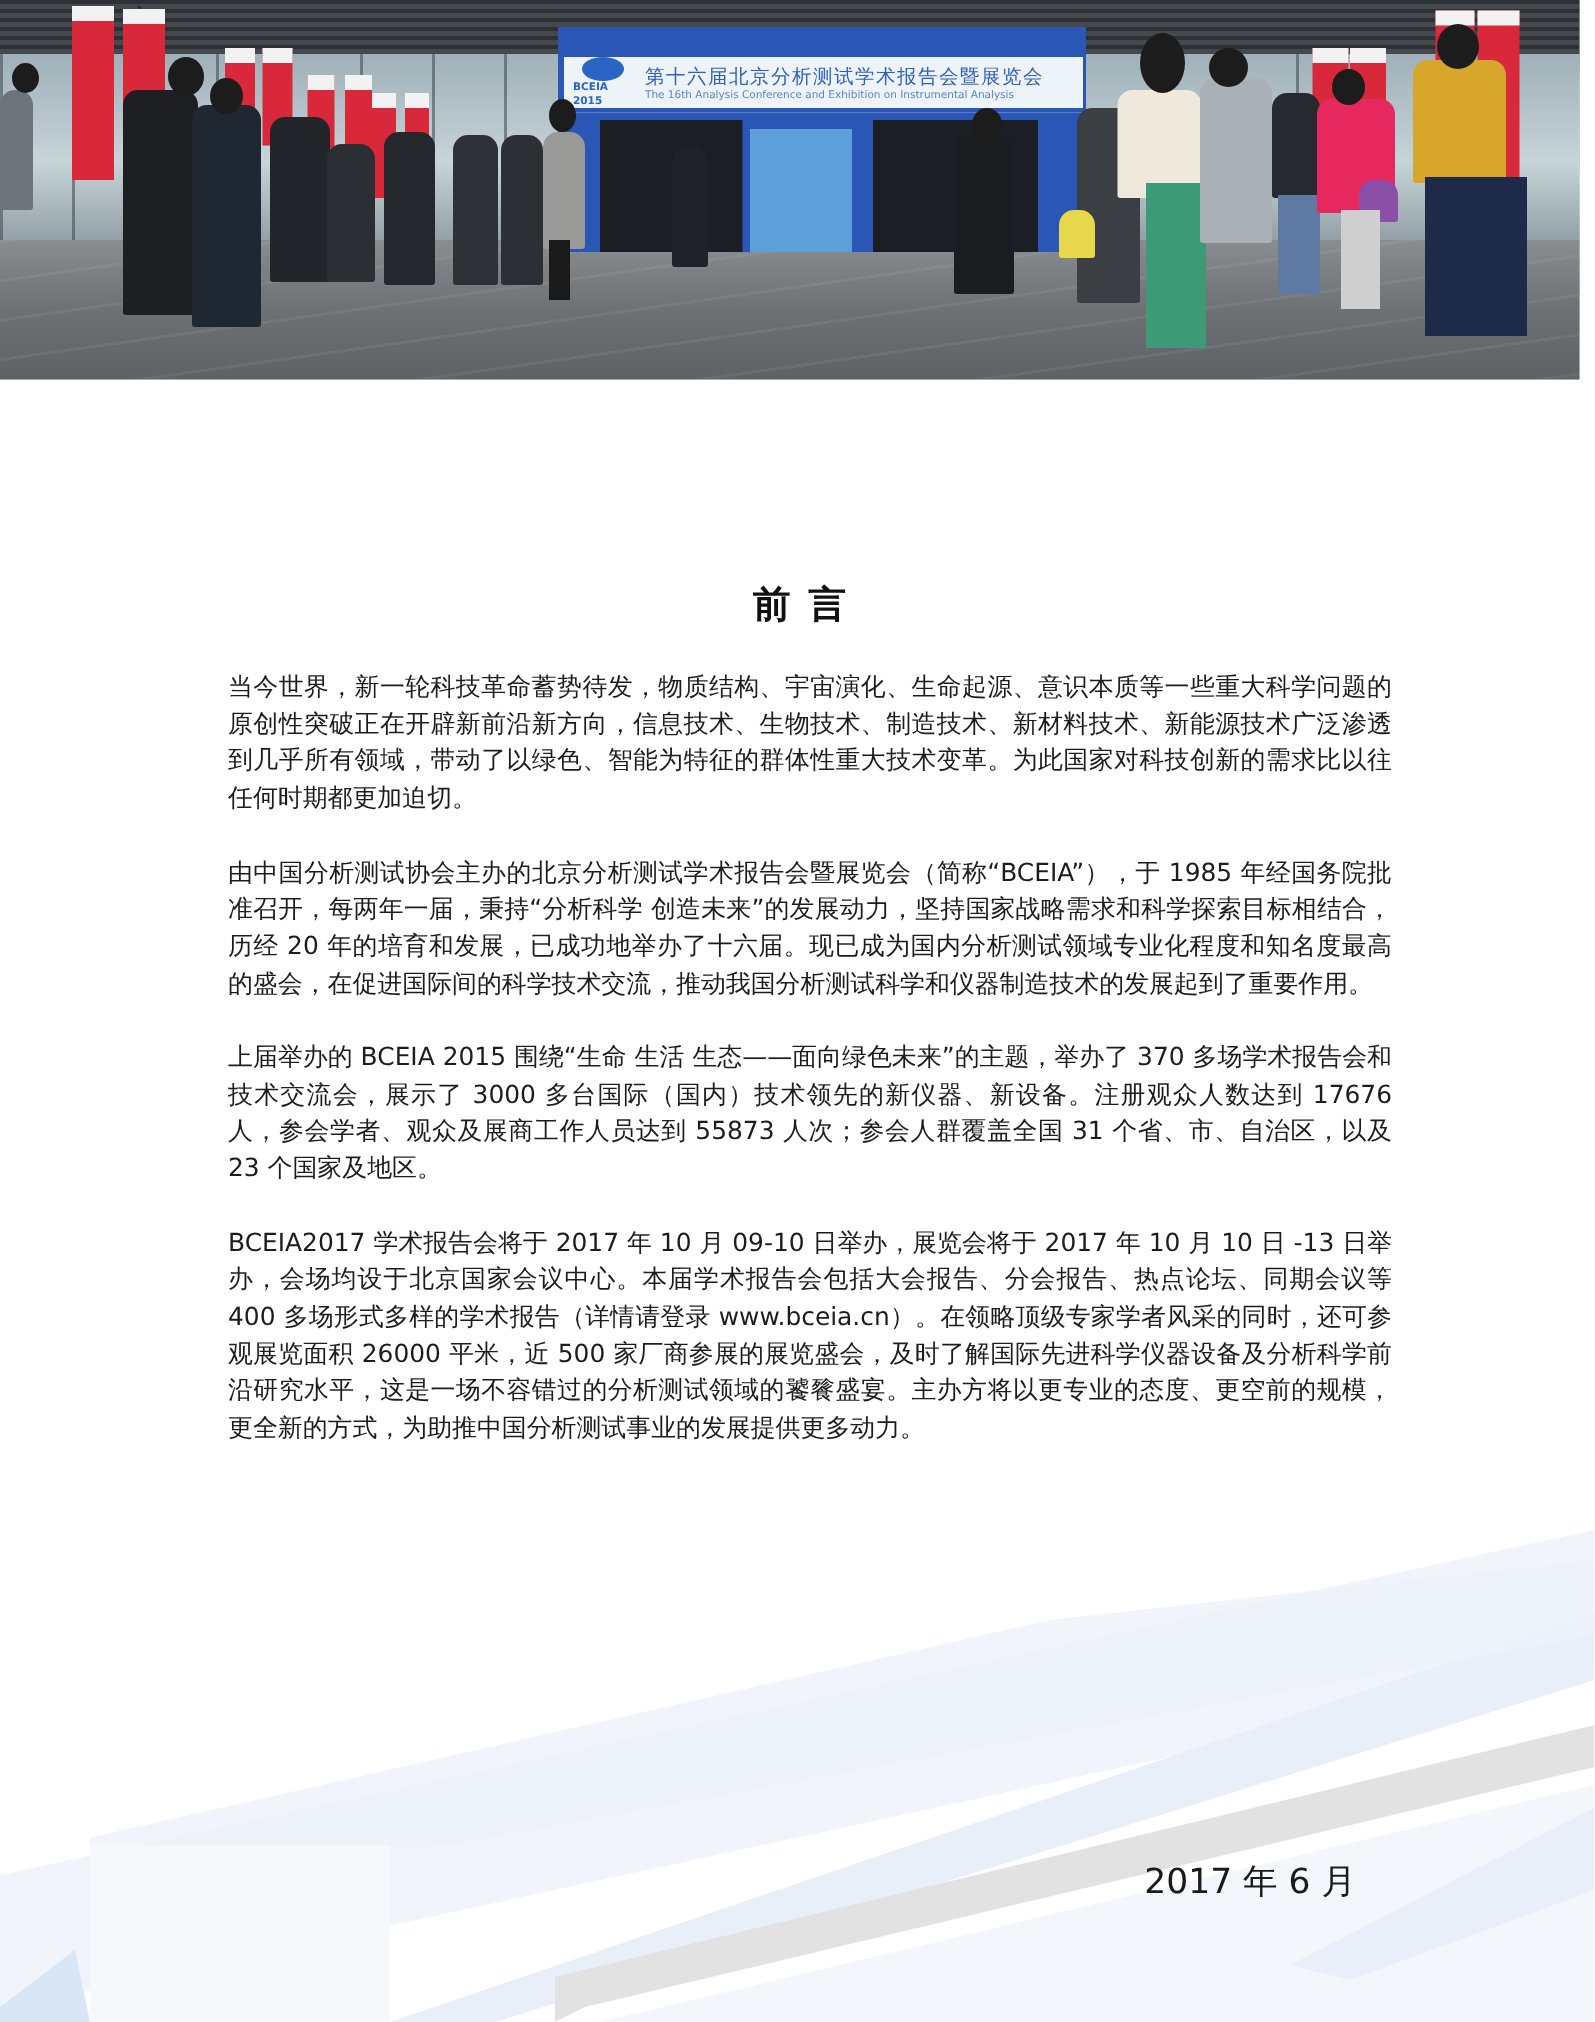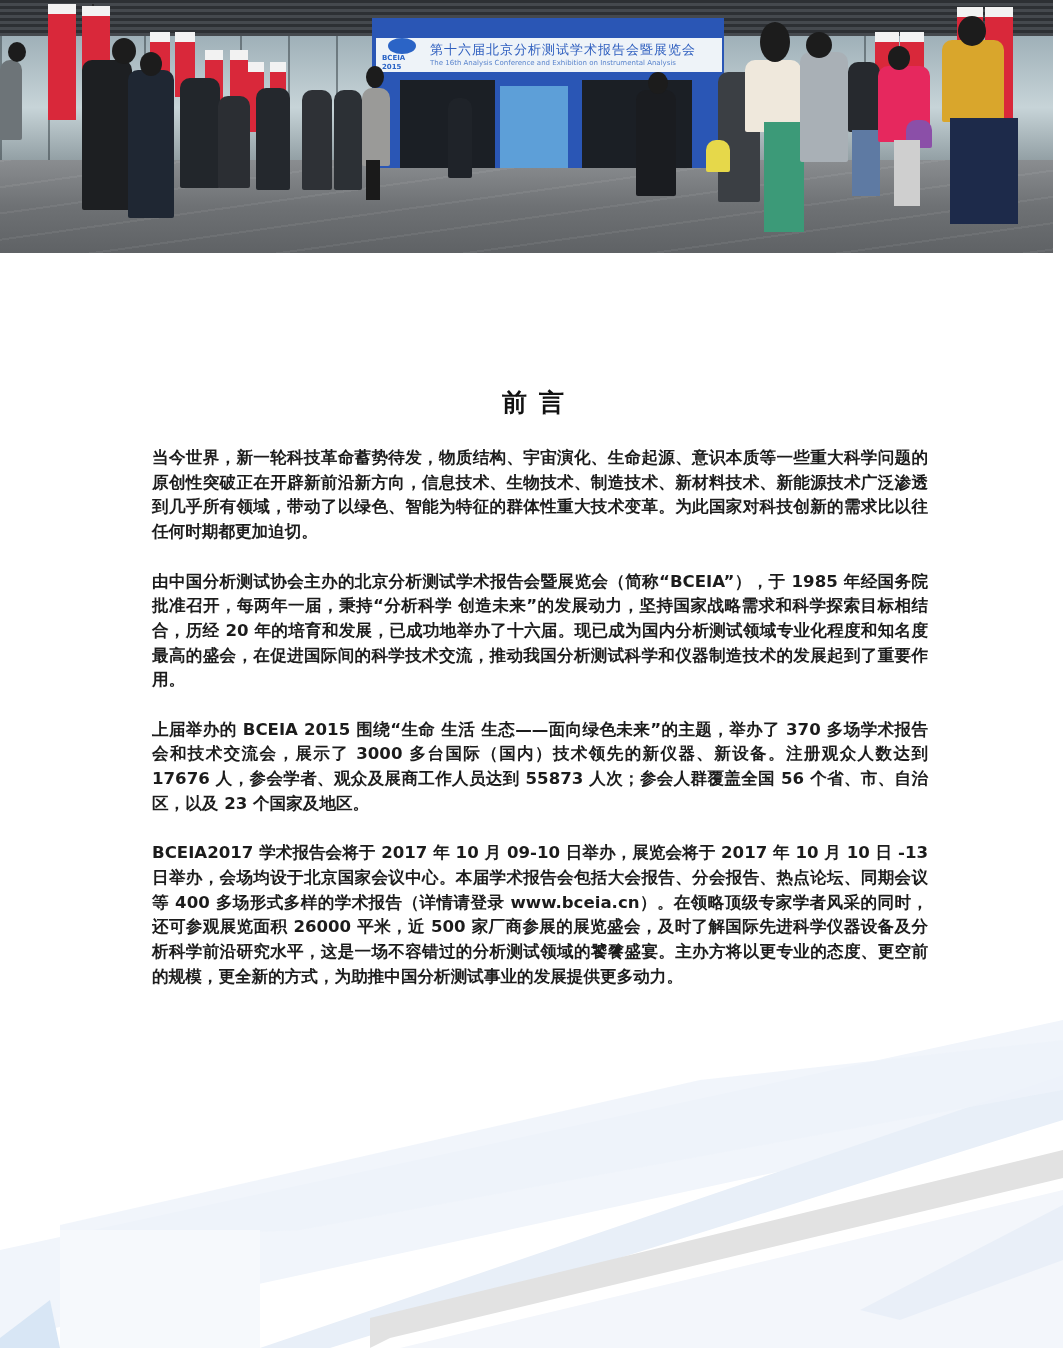--- a/index.html
+++ b/index.html
@@ -43,21 +43,21 @@
     }
     .sign {
       position: absolute; left: 376px; top: 38px; width: 346px; height: 37px;
       background: #eef3f8; border-bottom: 3px solid #2a56b5;
       display: flex; align-items: center; padding-left: 6px; box-sizing: border-box;
     }
     .sign-logo { width: 40px; display: flex; flex-direction: column; align-items: center; }
     .sign-logo .disc { width: 28px; height: 16px; border-radius: 50%; background: #2b64c6; }
     .sign-logo .abbr { font-size: 7px; color: #2b64c6; font-weight: bold; line-height: 9px; }
     .sign-text { margin-left: 8px; }
-    .sign-cn { font-family: Liberation Mono, monospace; font-size: 13px; color: #2f5fbf; line-height: 16px; letter-spacing: 1px; }
+    .sign-cn { font-family: Liberation Serif, serif; font-size: 13px; color: #2f5fbf; line-height: 16px; letter-spacing: 1px; }
     .sign-en { font-size: 7px; color: #5a84cc; line-height: 9px; }
     .banner {
       position: absolute; width: 28px; background: #d9283a;
       border-top: 10px solid #f2f2f2;
     }
     .pole { position: absolute; width: 2px; background: #2a2a2a; }
     .person { position: absolute; border-radius: 10px 10px 2px 2px; }
     .head { position: absolute; border-radius: 50%; background: #1c1c1c; }
     .leg { position: absolute; }
 
@@ -66,21 +66,21 @@
 
     
     .title {
       position: absolute; left: 0; top: 386px; width: 1078px; text-align: center;
       font-size: 25px; font-weight: bold; letter-spacing: 12px; color: #111;
     }
     .content {
       position: absolute; left: 152px; top: 446px; width: 776px;
       font-size: 16.6px; line-height: 24.7px; color: #1c1c1c; text-align: justify;
     }
-    .content p { margin: 0 0 24.7px 0; font-weight: bold; }
+    .content p { margin: 0 0 24.7px 0; }
     .signature {
       position: absolute; left: 700px; top: 1234px; width: 226px;
       text-align: right; font-size: 23px; line-height: 42px; color: #1a1a1a;
     }
     .signature .date { padding-right: 22px; }
   </style>
 </head>
 <body>
 
 <svg class="deco" viewBox="0 0 1063 1348" width="1063" height="1348">
@@ -163,18 +163,19 @@
   <div class="person" style="left:942px;top:40px;width:62px;height:82px;background:#d9a62c"></div>
   <div class="head" style="left:958px;top:16px;width:28px;height:30px"></div>
   <div class="leg" style="left:950px;top:118px;width:68px;height:106px;background:#1d2a4a"></div>
 </div>
 
 <div class="title">前言</div>
 
 <div class="content">
   <p>当今世界，新一轮科技革命蓄势待发，物质结构、宇宙演化、生命起源、意识本质等一些重大科学问题的原创性突破正在开辟新前沿新方向，信息技术、生物技术、制造技术、新材料技术、新能源技术广泛渗透到几乎所有领域，带动了以绿色、智能为特征的群体性重大技术变革。为此国家对科技创新的需求比以往任何时期都更加迫切。</p>
   <p>由中国分析测试协会主办的北京分析测试学术报告会暨展览会（简称“BCEIA”），于 1985 年经国务院批准召开，每两年一届，秉持“分析科学 创造未来”的发展动力，坚持国家战略需求和科学探索目标相结合，历经 20 年的培育和发展，已成功地举办了十六届。现已成为国内分析测试领域专业化程度和知名度最高的盛会，在促进国际间的科学技术交流，推动我国分析测试科学和仪器制造技术的发展起到了重要作用。</p>
-  <p>上届举办的 BCEIA 2015 围绕“生命 生活 生态——面向绿色未来”的主题，举办了 370 多场学术报告会和技术交流会，展示了 3000 多台国际（国内）技术领先的新仪器、新设备。注册观众人数达到 17676 人，参会学者、观众及展商工作人员达到 55873 人次；参会人群覆盖全国 56 个省、市、自治区，以及 23 个国家及地区。</p>
+  <p>上届举办的 BCEIA 2015 围绕“生命 生活 生态——面向绿色未来”的主题，举办了 370 多场学术报告会和技术交流会，展示了 3000 多台国际（国内）技术领先的新仪器、新设备。注册观众人数达到 17676 人，参会学者、观众及展商工作人员达到 55873 人次；参会人群覆盖全国 31 个省、市、自治区，以及 23 个国家及地区。</p>
   <p>BCEIA2017 学术报告会将于 2017 年 10 月 09-10 日举办，展览会将于 2017 年 10 月 10 日 -13 日举办，会场均设于北京国家会议中心。本届学术报告会包括大会报告、分会报告、热点论坛、同期会议等 400 多场形式多样的学术报告（详情请登录 www.bceia.cn）。在领略顶级专家学者风采的同时，还可参观展览面积 26000 平米，近 500 家厂商参展的展览盛会，及时了解国际先进科学仪器设备及分析科学前沿研究水平，这是一场不容错过的分析测试领域的饕餮盛宴。主办方将以更专业的态度、更空前的规模，更全新的方式，为助推中国分析测试事业的发展提供更多动力。</p>
 </div>
 
 <div class="signature">
+  <div class="date">2017 年 6 月</div>
 </div>
 
 </body></html>

